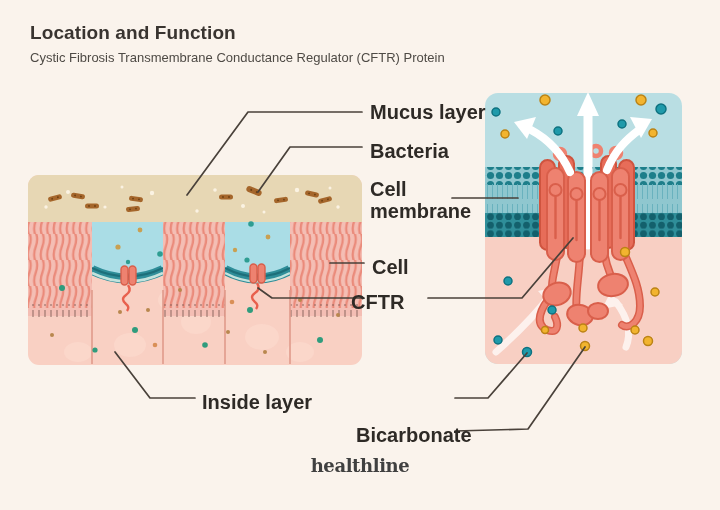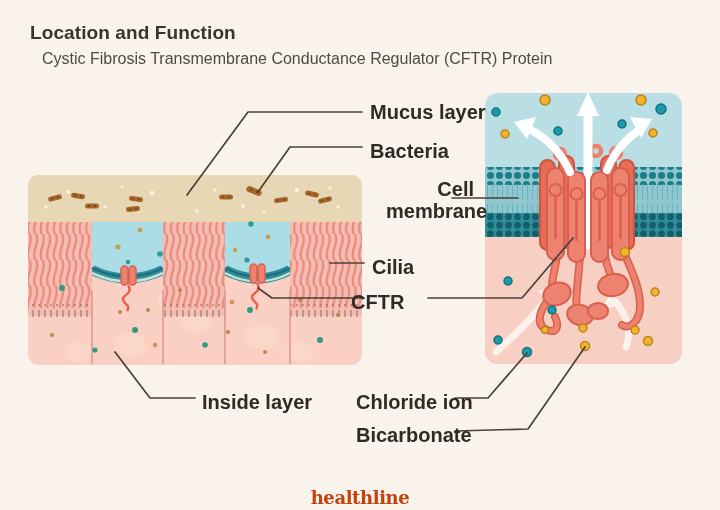--- a/index.html
+++ b/index.html
@@ -9,33 +9,33 @@
     background:var(--background,#faf3ec);
     font-family:"Liberation Sans",sans-serif;
     overflow:hidden;
   }
   .hdr{position:absolute;left:30px;top:22px;}
   .hdr h1{
     margin:0;font-size:19px;line-height:1.2;font-weight:bold;
     color:#393430;letter-spacing:.1px;
   }
   .hdr p{
-    margin:5px 0 0 12px;font-size:16px;color:#4e4a45;
+    margin:5px 0 0 0;font-size:13px;color:#4e4a45;
   }
   .art{position:absolute;left:0;top:0;}
   .lbl{
     position:absolute;
     font-size:20px;font-weight:bold;color:#2e2a26;
     line-height:1.12;white-space:nowrap;
   }
   .lbl.wrap{white-space:normal;width:88px;}
   .logo{
-    position:absolute;left:0;right:0;top:487px;text-align:center;
+    position:absolute;left:0;right:0;top:455px;text-align:center;
     font-family:"DejaVu Serif","Liberation Serif",serif;
-    font-weight:bold;font-size:18px;color:#c2410c;letter-spacing:-0.4px;
+    font-weight:bold;font-size:18px;color:#404040;letter-spacing:-0.4px;
   }
   svg{display:block;}
 </style>
 </head>
 <body>
 
 <div class="stage">
 
   <div class="hdr">
     <h1>Location and Function</h1>
@@ -348,21 +348,20 @@
       <path d="M364,298 L272,298 L258,288"></path>
       <path d="M428,298 L522,298 L573,238"></path>
       <path d="M195,398 L150,398 L115,352"></path>
       <path d="M455,398 L488,398 L527,353"></path>
       <path d="M455,431 L528,429 L585,347"></path>
     </g>
   </svg>
 
   <div class="lbl" style="left:370px;top:101px;">Mucus layer</div>
   <div class="lbl" style="left:370px;top:140px;text-align:center;">Bacteria</div>
-  <div class="lbl wrap" style="left:386px;top:178px;text-align:right;">Cell membrane</div>
-  <div class="lbl" style="left:372px;top:256px;">Cilia</div>
+  <div class="lbl wrap" style="left:370px;top:178px;">Cell membrane</div>
+  <div class="lbl" style="left:372px;top:256px;">Cell</div>
   <div class="lbl" style="left:351px;top:291px;">CFTR</div>
   <div class="lbl" style="left:202px;top:391px;">Inside layer</div>
-  <div class="lbl" style="left:356px;top:391px;">Chloride ion</div>
   <div class="lbl" style="left:356px;top:424px;">Bicarbonate</div>
 
   <div class="logo">healthline</div>
 </div>
 
 </body></html>

